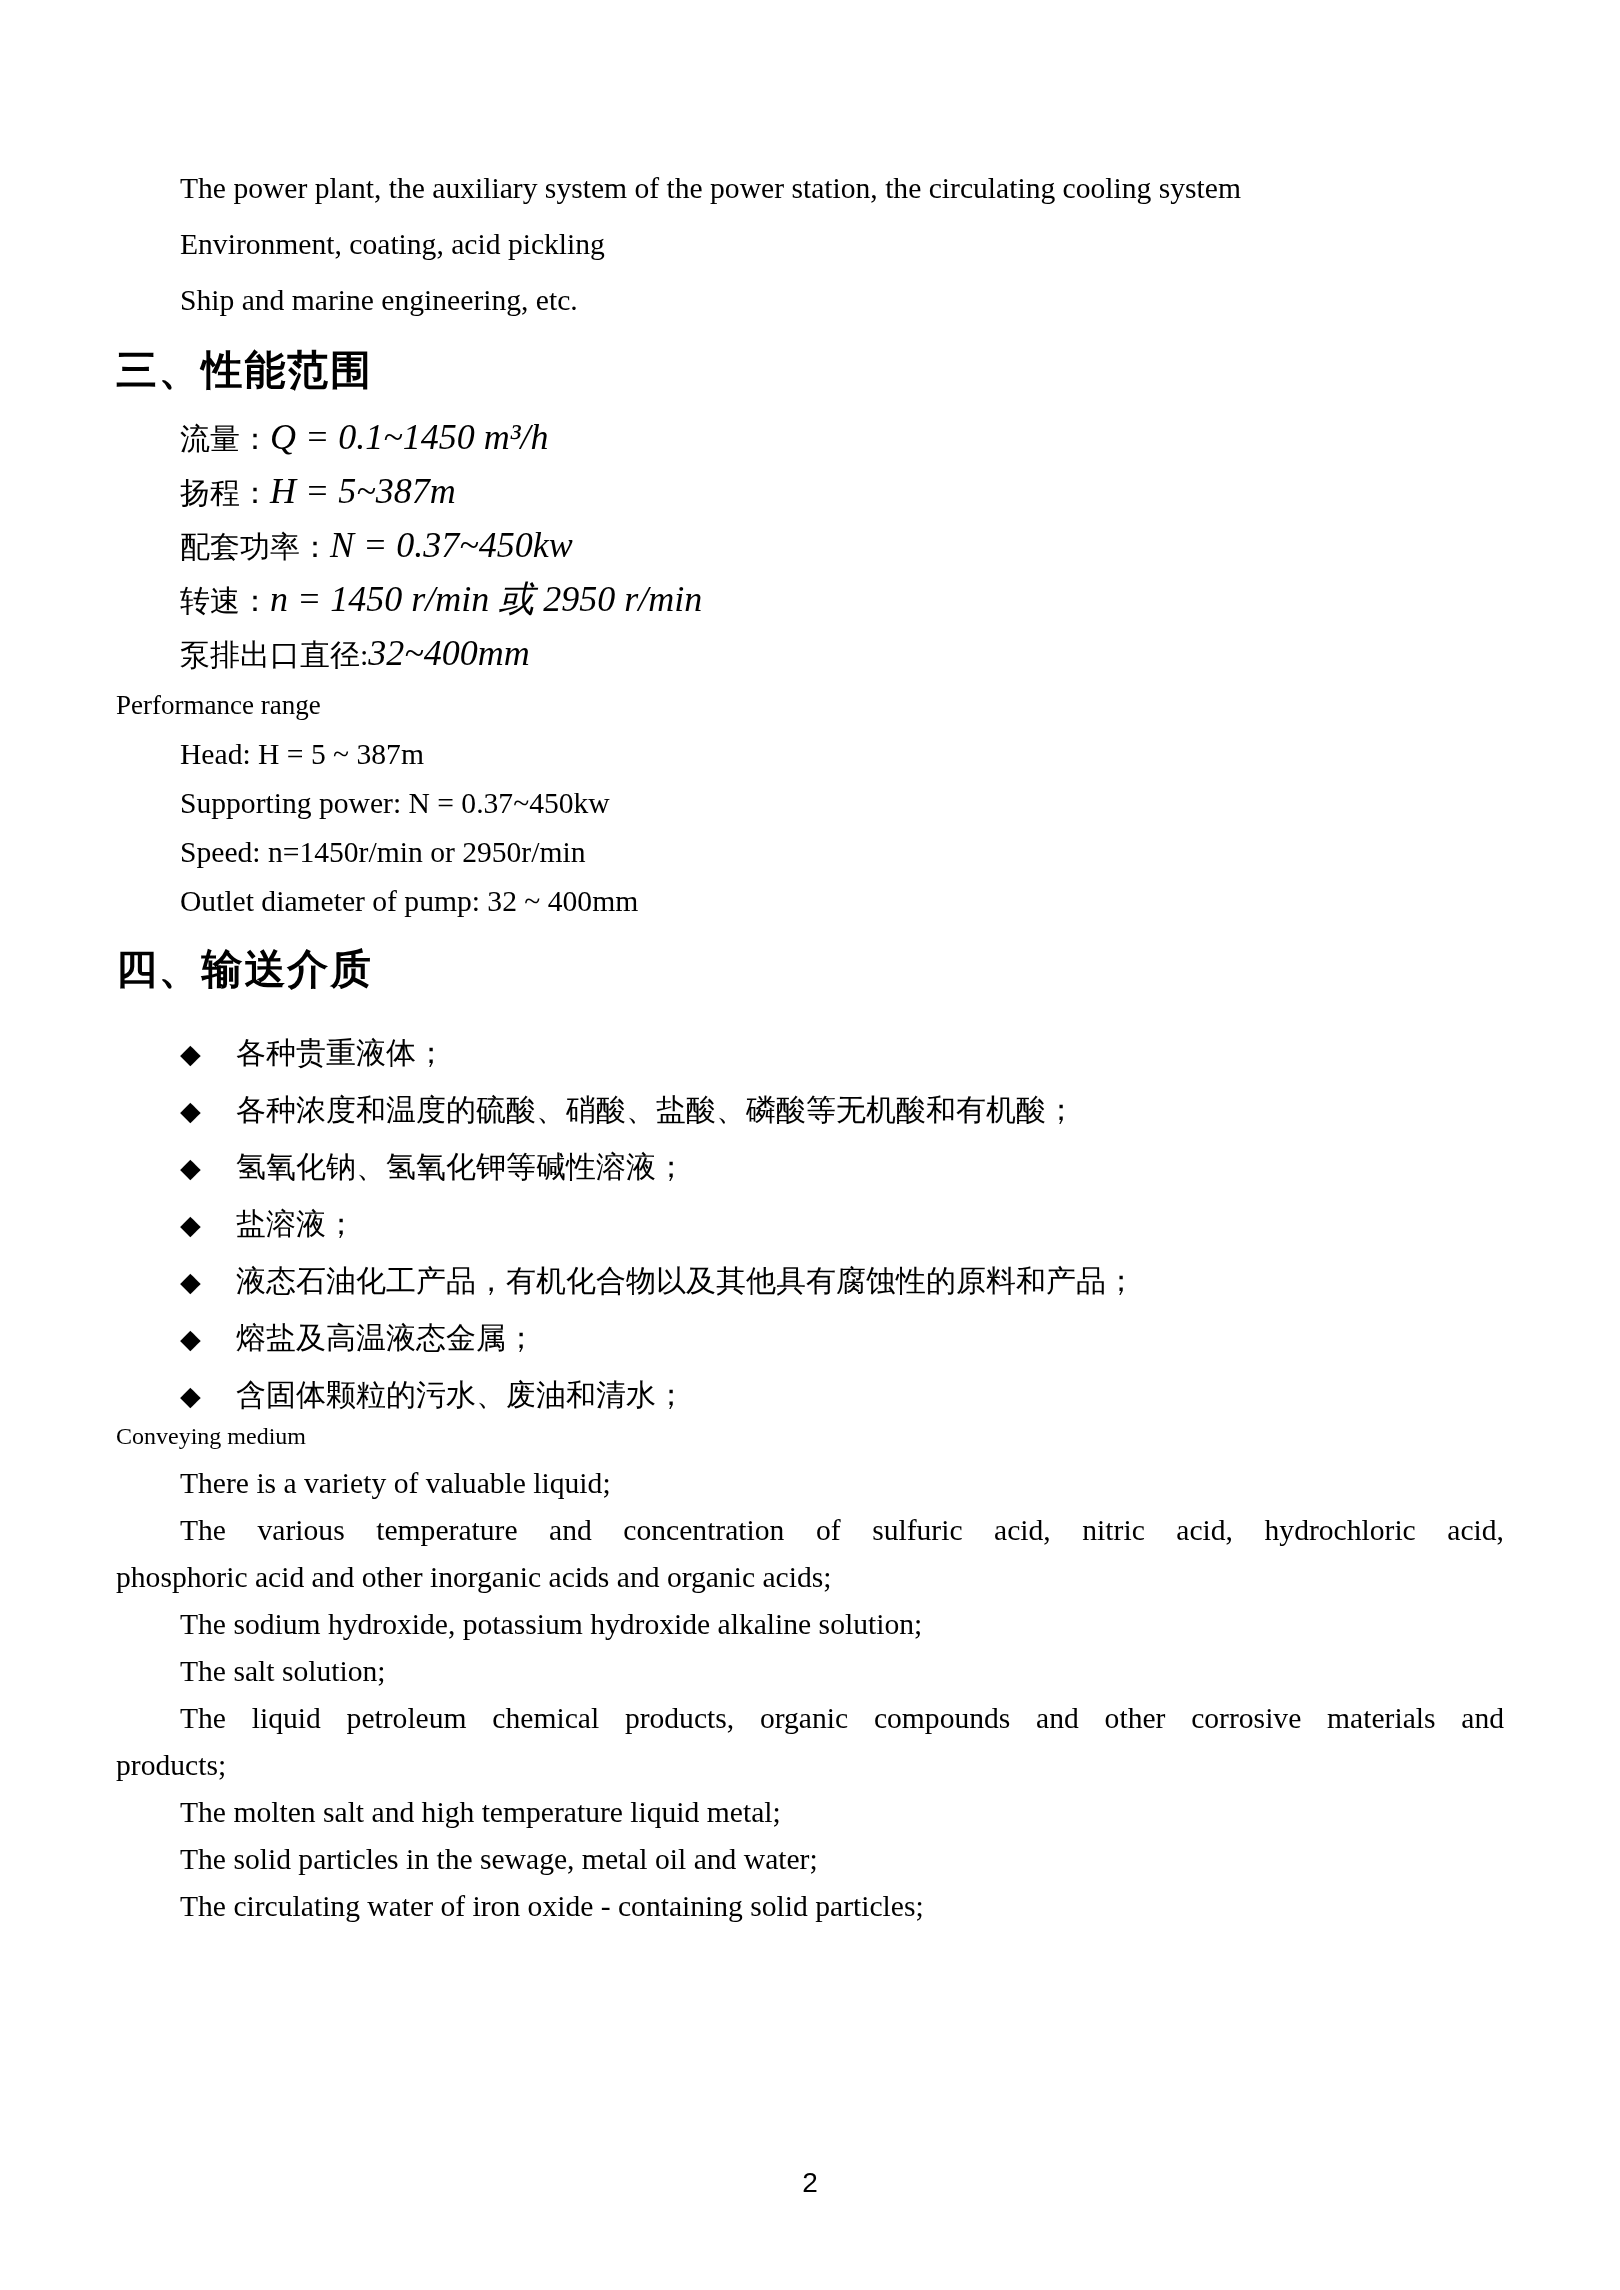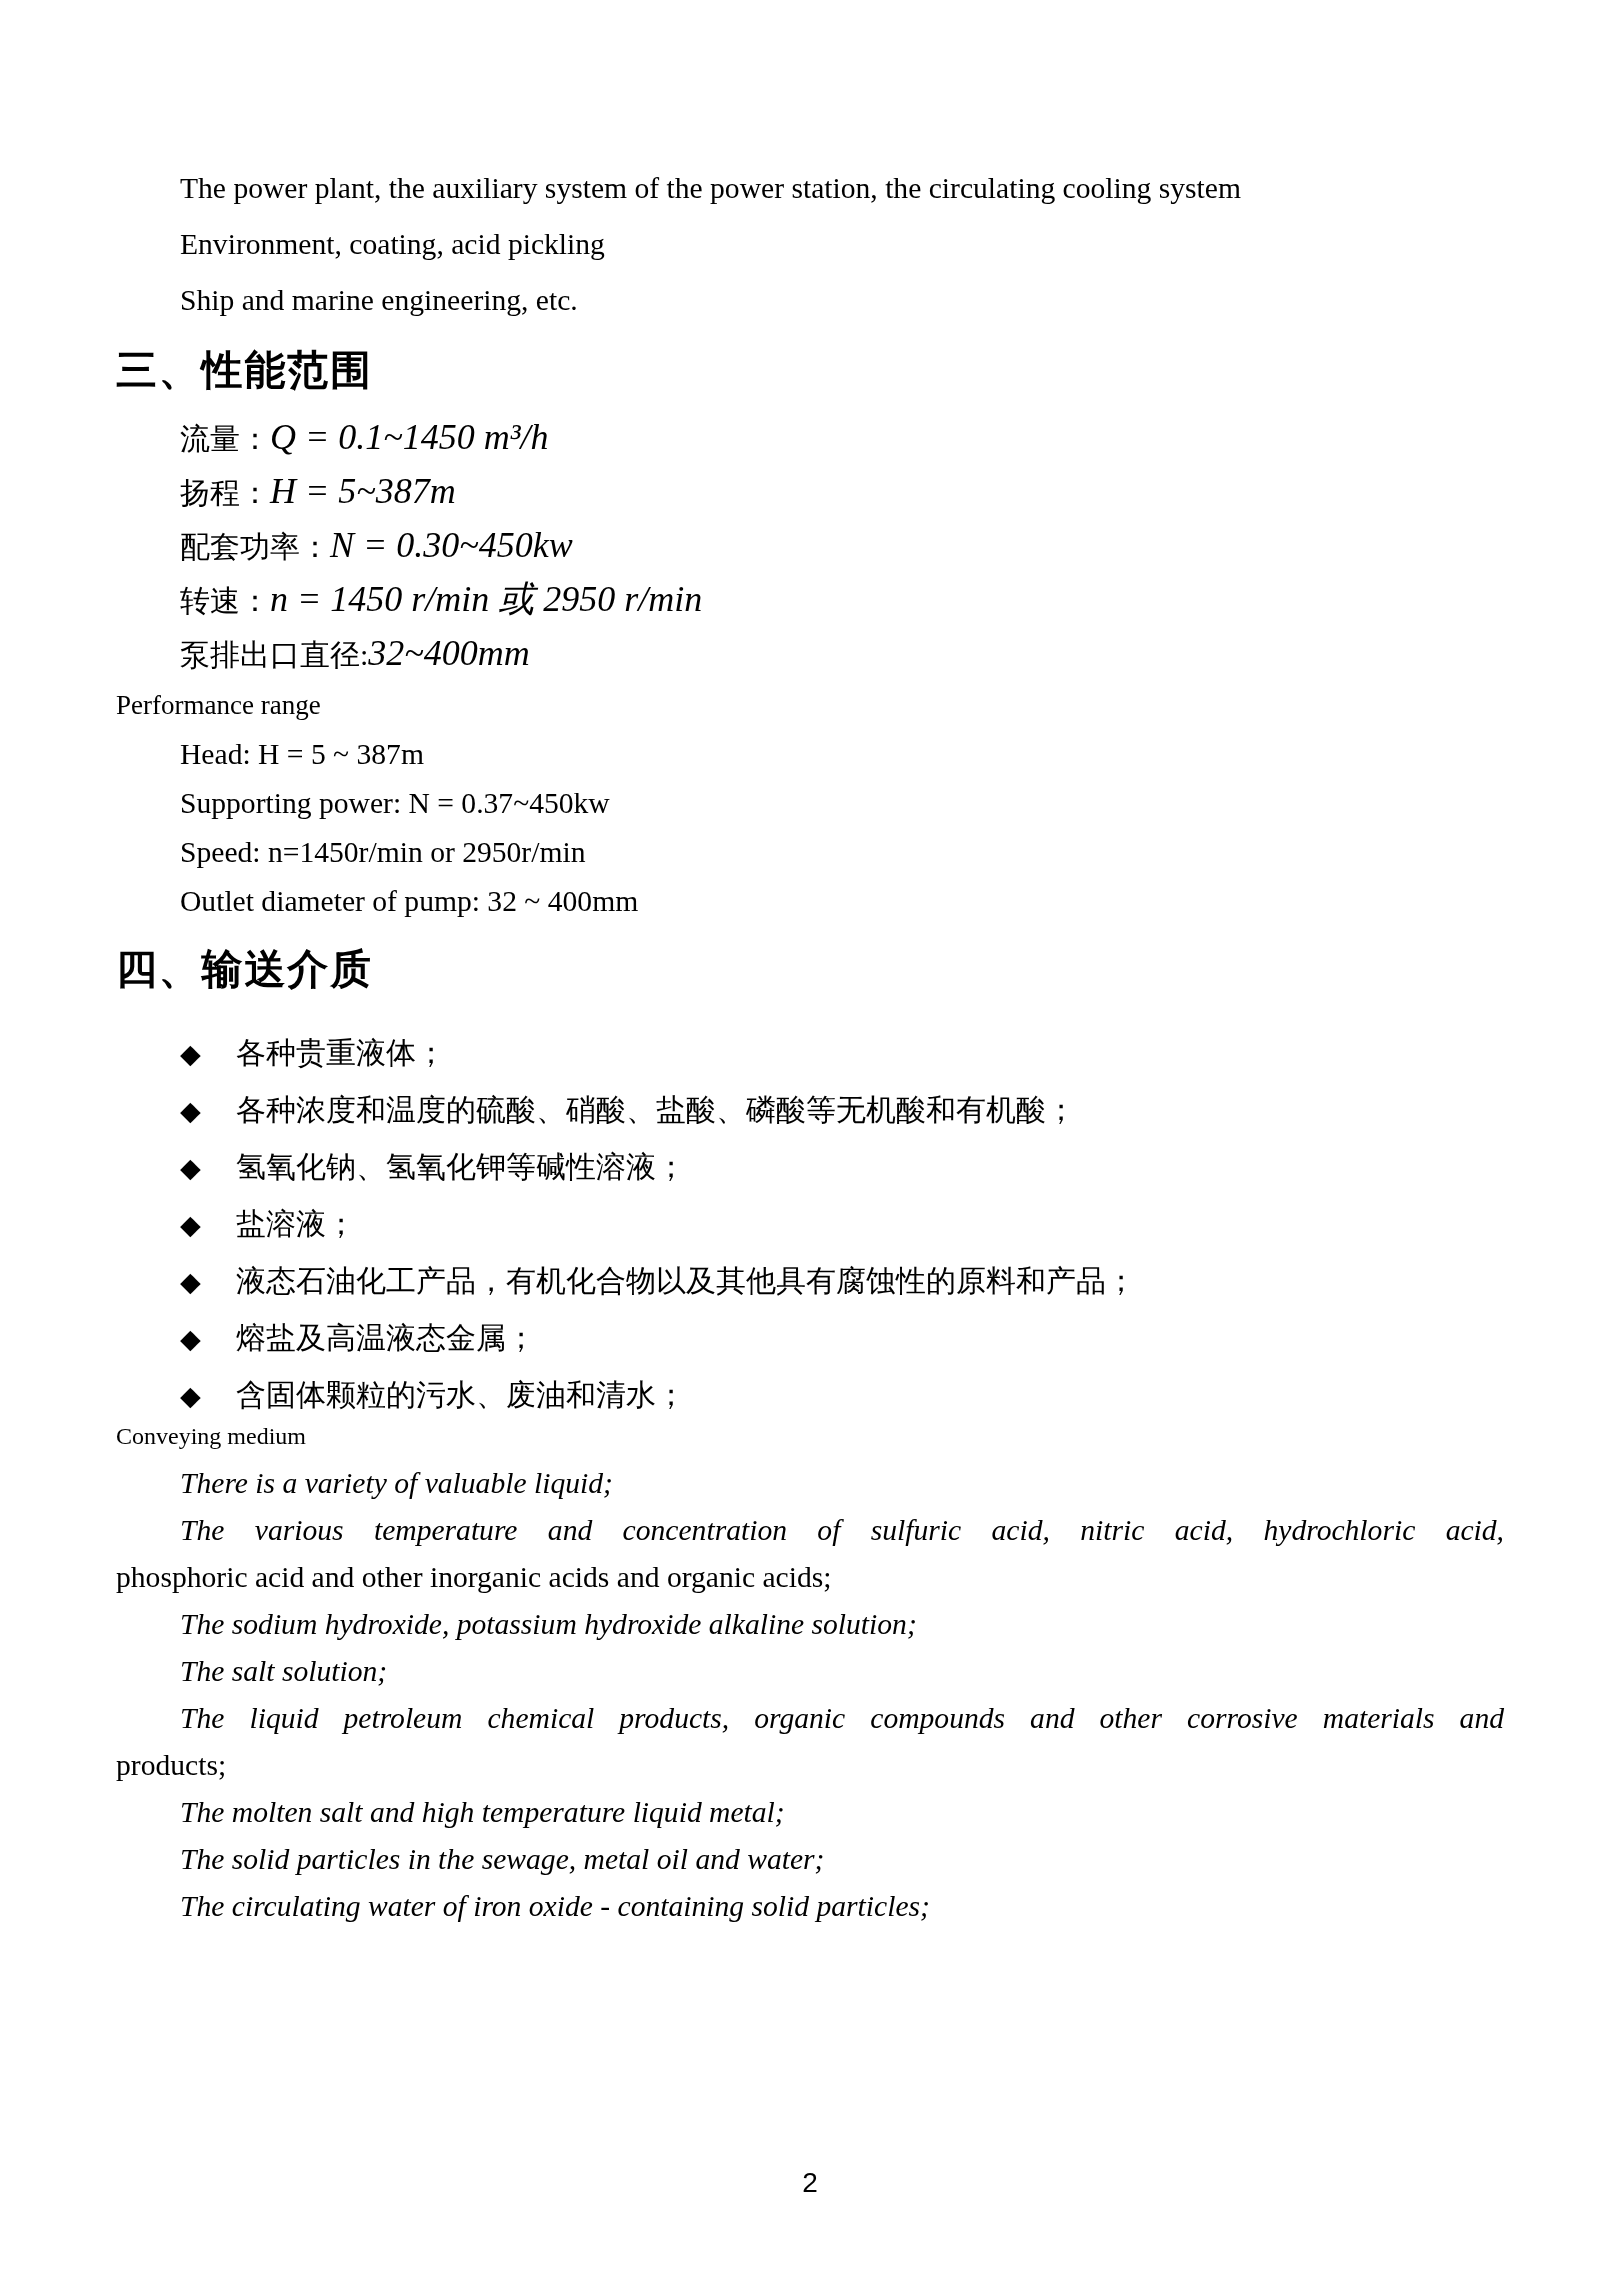--- a/index.html
+++ b/index.html
@@ -35,21 +35,21 @@
   .en-title { font-size:27px; line-height:49px;font-family:Liberation Serif, serif; }
   .en-spec { font-size:29.6px; line-height:49px; text-indent:64px; white-space:nowrap; }
   
   .bullets { margin-top:32px; }
   .bullet { font-size:30px; line-height:55px; padding-left:64px; white-space:nowrap; }
   .bullet-marker { display:inline-block; width:56px; font-size:27px; }
   
   .medium { margin-top:-10.7px; }
   .medium-title { font-size:24px; line-height:47px; }
   .medium-line { font-size:29.6px; line-height:47px; }
-  .indent { text-indent:64px;font-style:italic; }
+  .indent { text-indent:64px; }
   .just { text-align:justify; text-align-last:justify; }
   
   .pagenum {
     position:absolute; top:2160px; left:0; right:0;
     text-align:center;
     font-family:"Liberation Sans","DejaVu Sans",sans-serif;
     font-size:28px; line-height:36px;
   }
 </style>
 </head>
@@ -66,21 +66,21 @@
   <div class="heading heading-sec3">三、性能范围</div>
 
   <div class="specs-cn">
     <div class="spec-cn">
       <span class="spec-label">流量：</span><span class="spec-formula">Q = 0.1~1450 m³/h</span>
     </div>
     <div class="spec-cn">
       <span class="spec-label">扬程：</span><span class="spec-formula">H = 5~387m</span>
     </div>
     <div class="spec-cn">
-      <span class="spec-label">配套功率：</span><span class="spec-formula">N = 0.30~450kw</span>
+      <span class="spec-label">配套功率：</span><span class="spec-formula">N = 0.37~450kw</span>
     </div>
     <div class="spec-cn">
       <span class="spec-label">转速：</span><span class="spec-formula">n = 1450 r/min 或 2950 r/min</span>
     </div>
     <div class="spec-cn">
       <span class="spec-label">泵排出口直径:</span><span class="spec-formula">32~400mm</span>
     </div>
   </div>
 
   <div class="specs-en">

